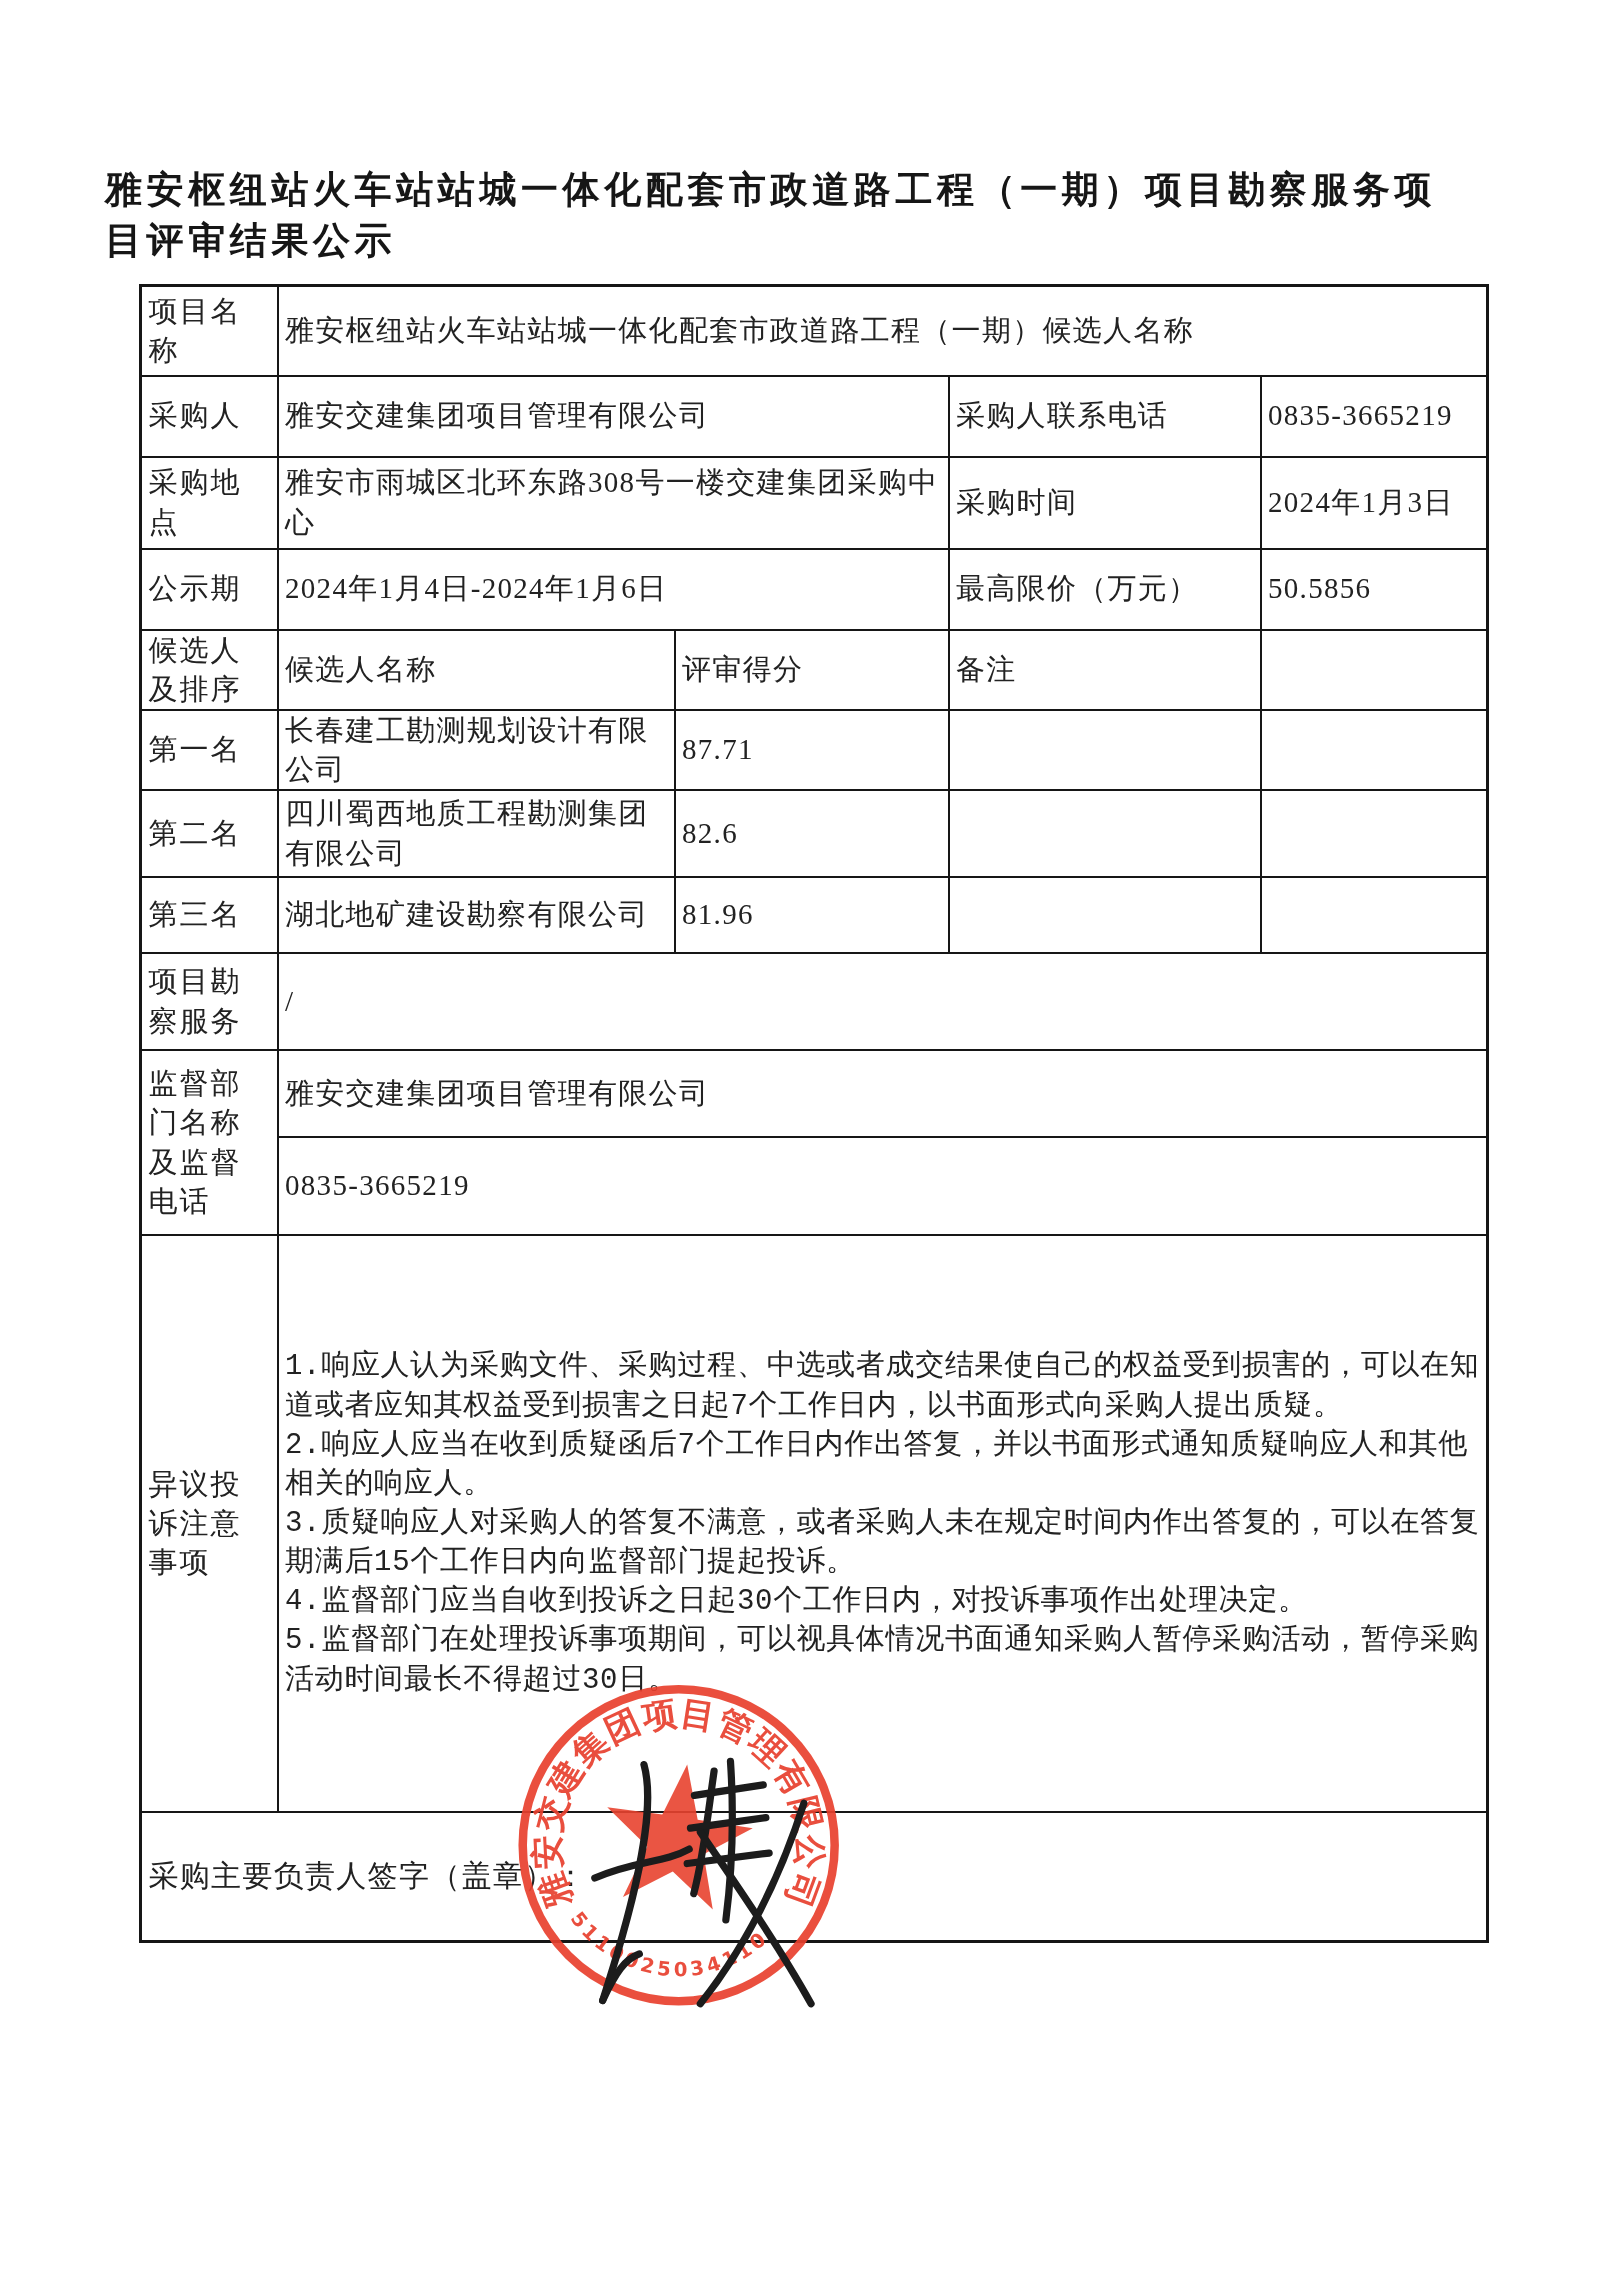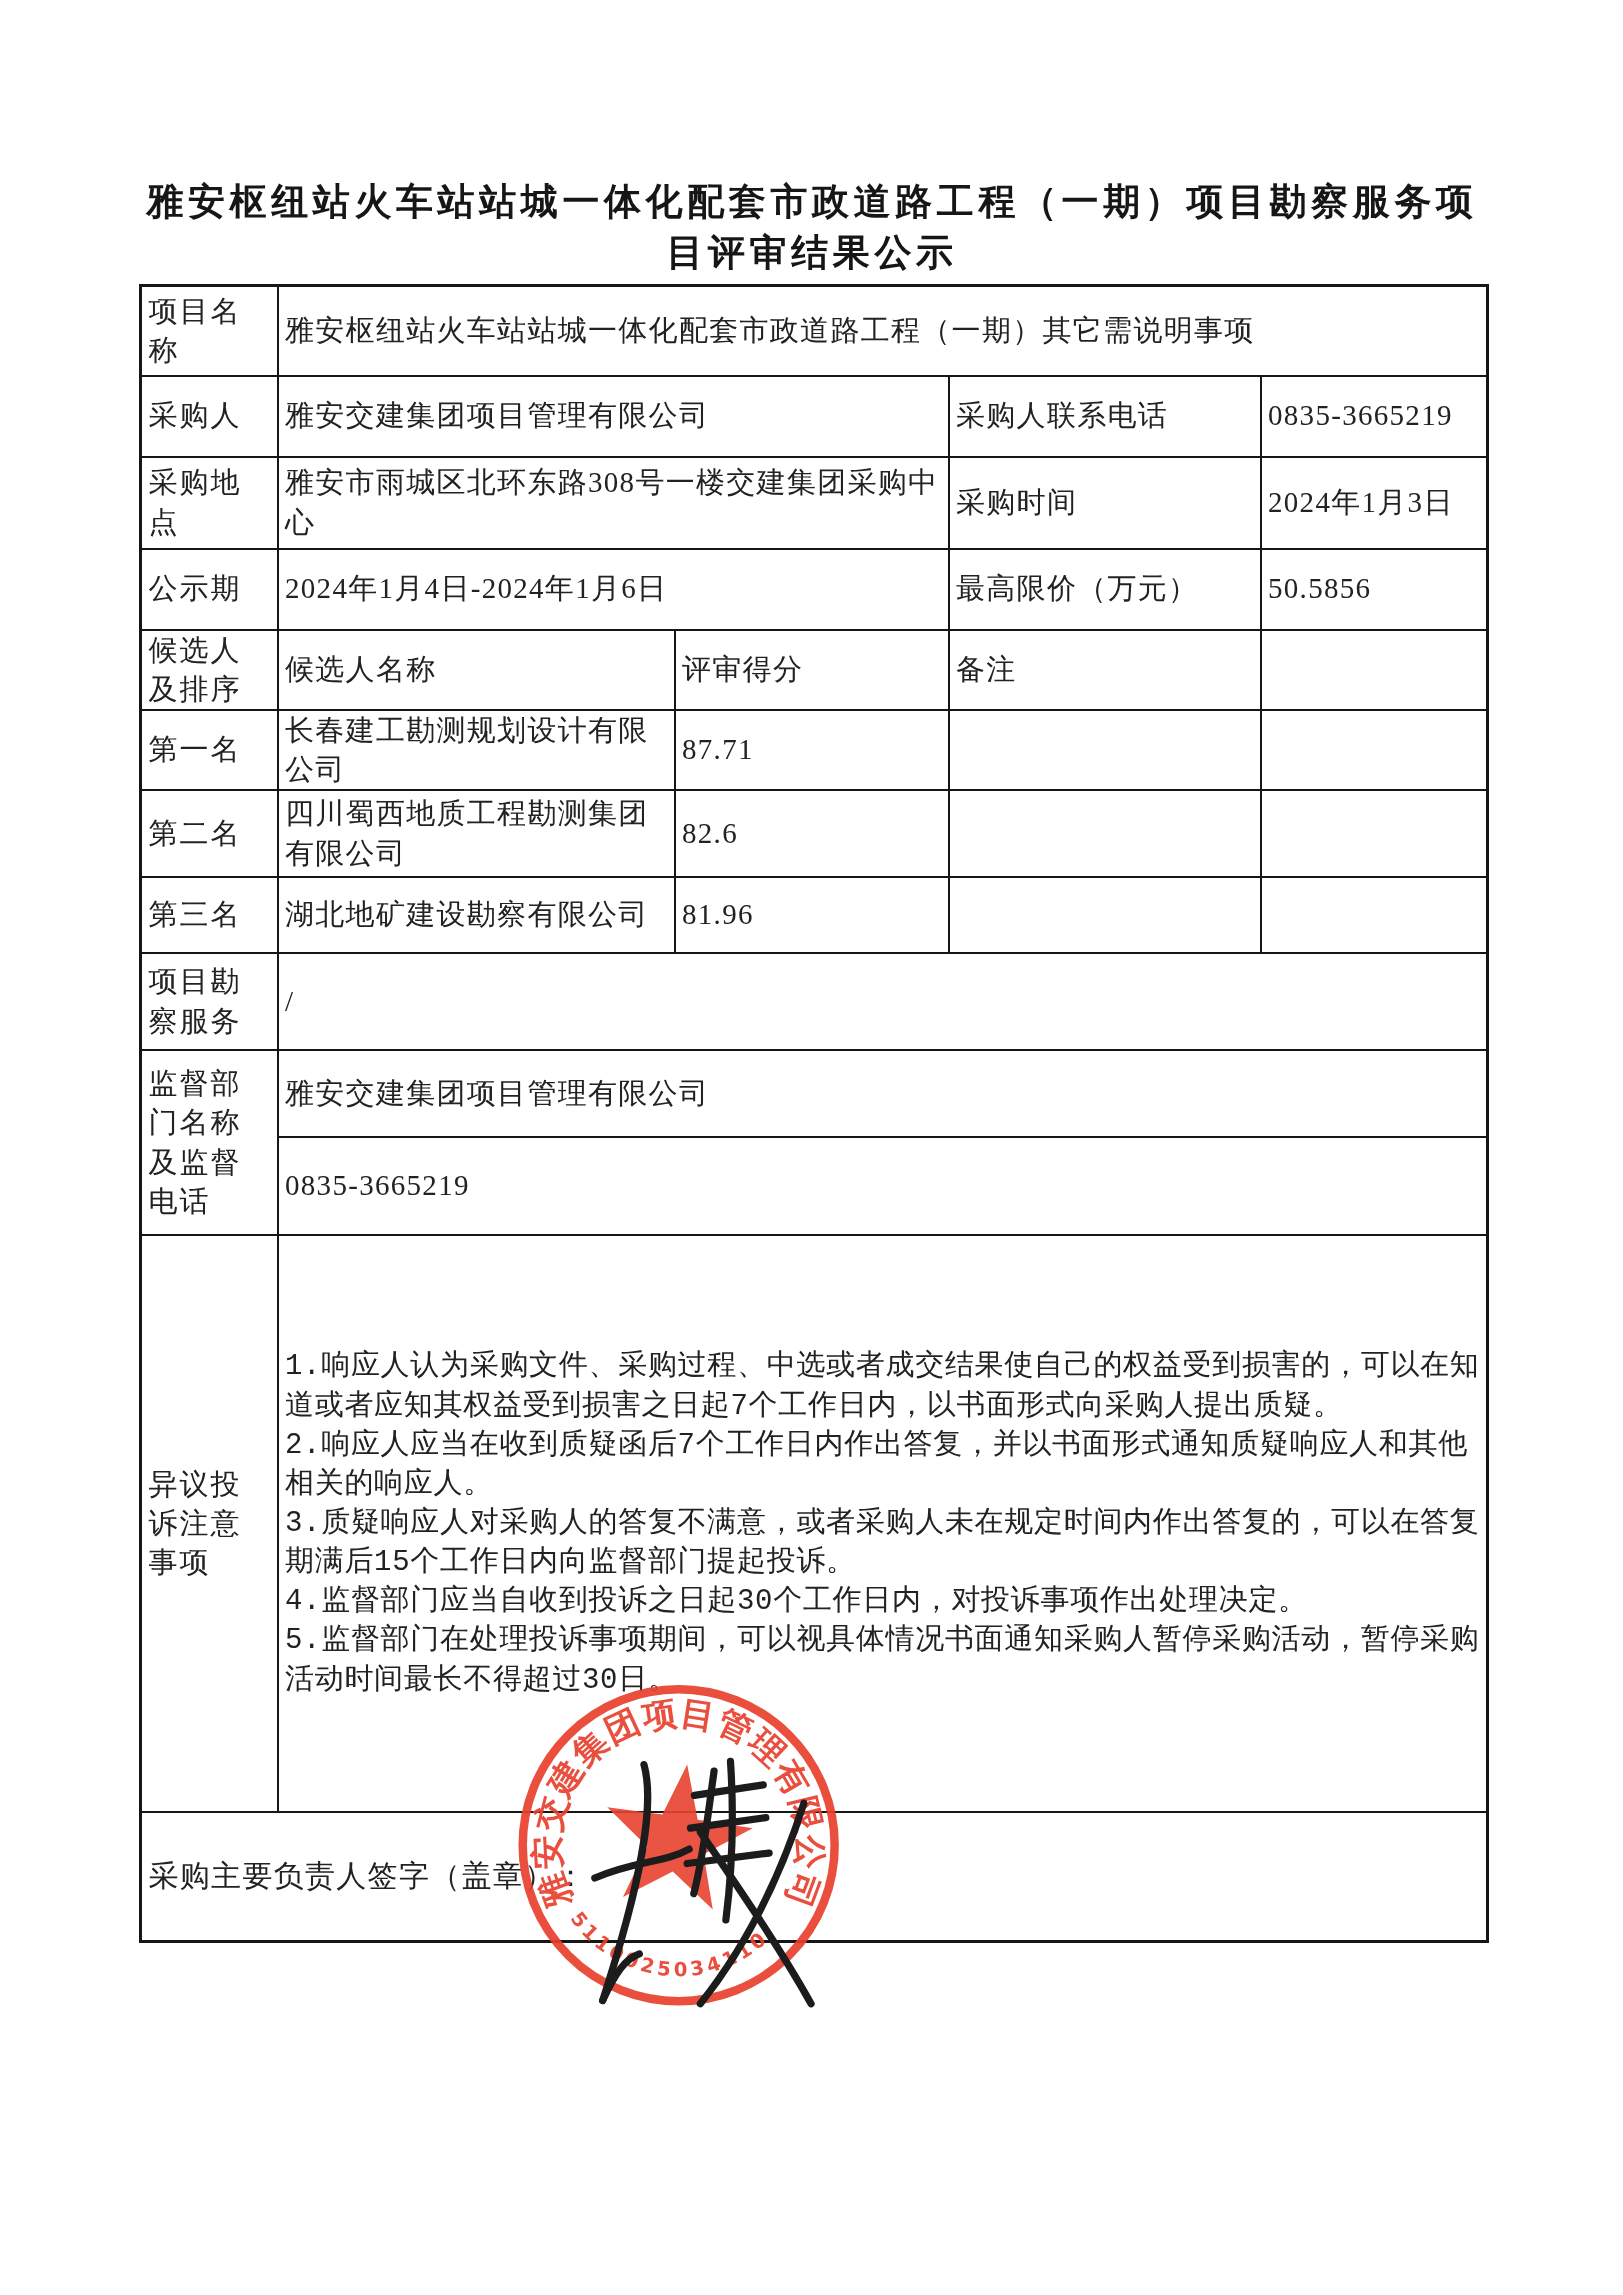--- a/index.html
+++ b/index.html
@@ -10,27 +10,26 @@
     background:#ffffff;
     font-family:"Liberation Serif","DejaVu Serif",serif;
     color:#1f1f1f;
     overflow:hidden;
   }
   .doc-title{
     position:absolute;
     left:105px;
     top:164px;
     width:1414px;
-    text-align:center;
+    text-align:left;
     font-size:37px;
     font-weight:700;
     line-height:51px;
     letter-spacing:4.6px;
     color:#161616;
-    margin-top:12px;
   }
   table.results{
     position:absolute;
     left:139px;
     top:284px;
     width:1348px;
     border-collapse:collapse;
     table-layout:fixed;
     border:3.3px solid #161616;
     font-size:29px;
@@ -97,21 +96,21 @@
     <colgroup>
       <col style="width:137px">
       <col style="width:397px">
       <col style="width:274px">
       <col style="width:312px">
       <col style="width:227px">
     </colgroup>
     <tbody>
       <tr style="height:90px">
         <td class="lab">项目名称</td>
-        <td class="val" colspan="4">雅安枢纽站火车站站城一体化配套市政道路工程（一期）其它需说明事项</td>
+        <td class="val" colspan="4">雅安枢纽站火车站站城一体化配套市政道路工程（一期）候选人名称</td>
       </tr>
       <tr style="height:81px">
         <td class="lab">采购人</td>
         <td class="val" colspan="2">雅安交建集团项目管理有限公司</td>
         <td class="ctr">采购人联系电话</td>
         <td class="ctr">0835-3665219</td>
       </tr>
       <tr style="height:92px">
         <td class="lab">采购地点</td>
         <td class="val" colspan="2">雅安市雨城区北环东路308号一楼交建集团采购中心</td>

